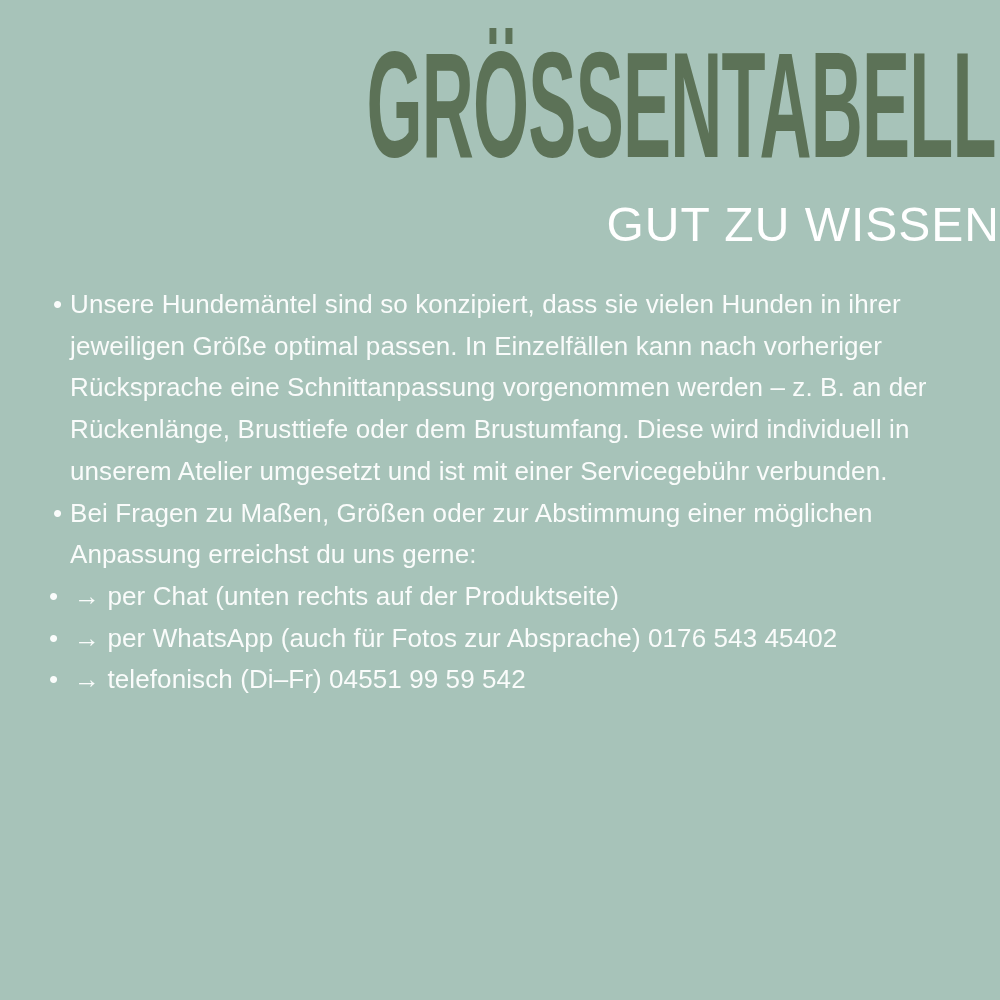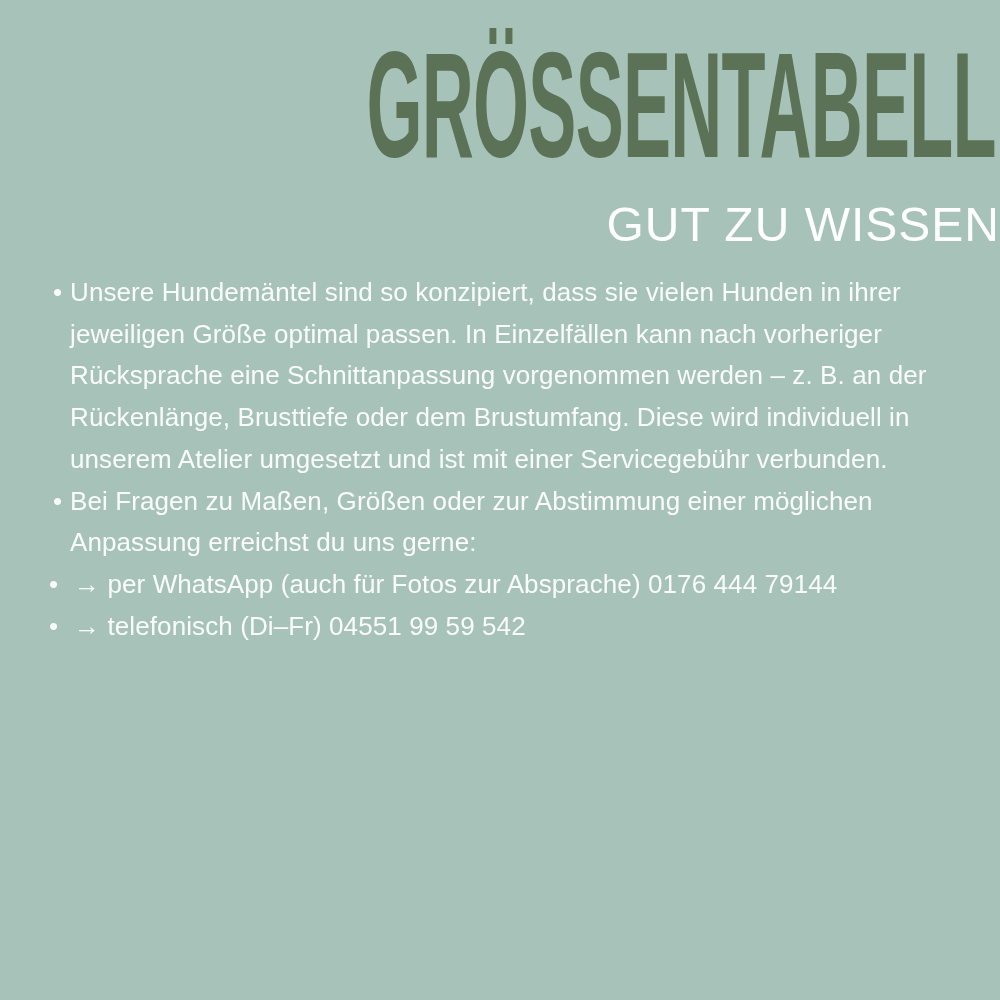--- a/index.html
+++ b/index.html
@@ -41,21 +41,21 @@
     text-align:right;
     font-size:48px;
     line-height:1;
     font-weight:400;
     letter-spacing:1px;
     color:var(--subtitle-color);
     white-space:nowrap;
   }
   .info-list{
     position:absolute;
-    top:272px;left:70px;
+    top:284px;left:70px;
     width:884px;
     margin:0;padding:0;
     list-style:none;
     font-size:26px;
     line-height:41.7px;
     letter-spacing:0.1px;
     color:var(--body-text-color);
   }
   .info-list li{position:relative;}
   .info-list li::before{
@@ -73,17 +73,18 @@
 
 <main>
 
   <h1 class="title"><span class="title-inner">GRÖSSENTABELLE</span></h1>
 
   <h2 class="subtitle">GUT ZU WISSEN</h2>
 
   <ul class="info-list">
     <li><span>Unsere Hundemäntel sind so konzipiert, dass sie vielen Hunden in ihrer jeweiligen Größe optimal passen. In Einzelfällen kann nach vorheriger Rücksprache eine Schnittanpassung vorgenommen werden – z. B. an der Rückenlänge, Brusttiefe oder dem Brustumfang. Diese wird individuell in unserem Atelier umgesetzt und ist mit einer Servicegebühr verbunden.</span></li>
     <li><span>Bei Fragen zu Maßen, Größen oder zur Abstimmung einer möglichen Anpassung erreichst du uns gerne:</span></li>
-    <li class="arrow-item"><span>→ per WhatsApp (auch für Fotos zur Absprache) 0176 444 79144</span></li>
+    <li class="arrow-item"><span>→ per Chat (unten rechts auf der Produktseite)</span></li>
+    <li class="arrow-item"><span>→ per WhatsApp (auch für Fotos zur Absprache) 0176 543 45402</span></li>
     <li class="arrow-item"><span>→ telefonisch (Di–Fr) 04551 99 59 542</span></li>
   </ul>
 
 </main>
 
 </body></html>

